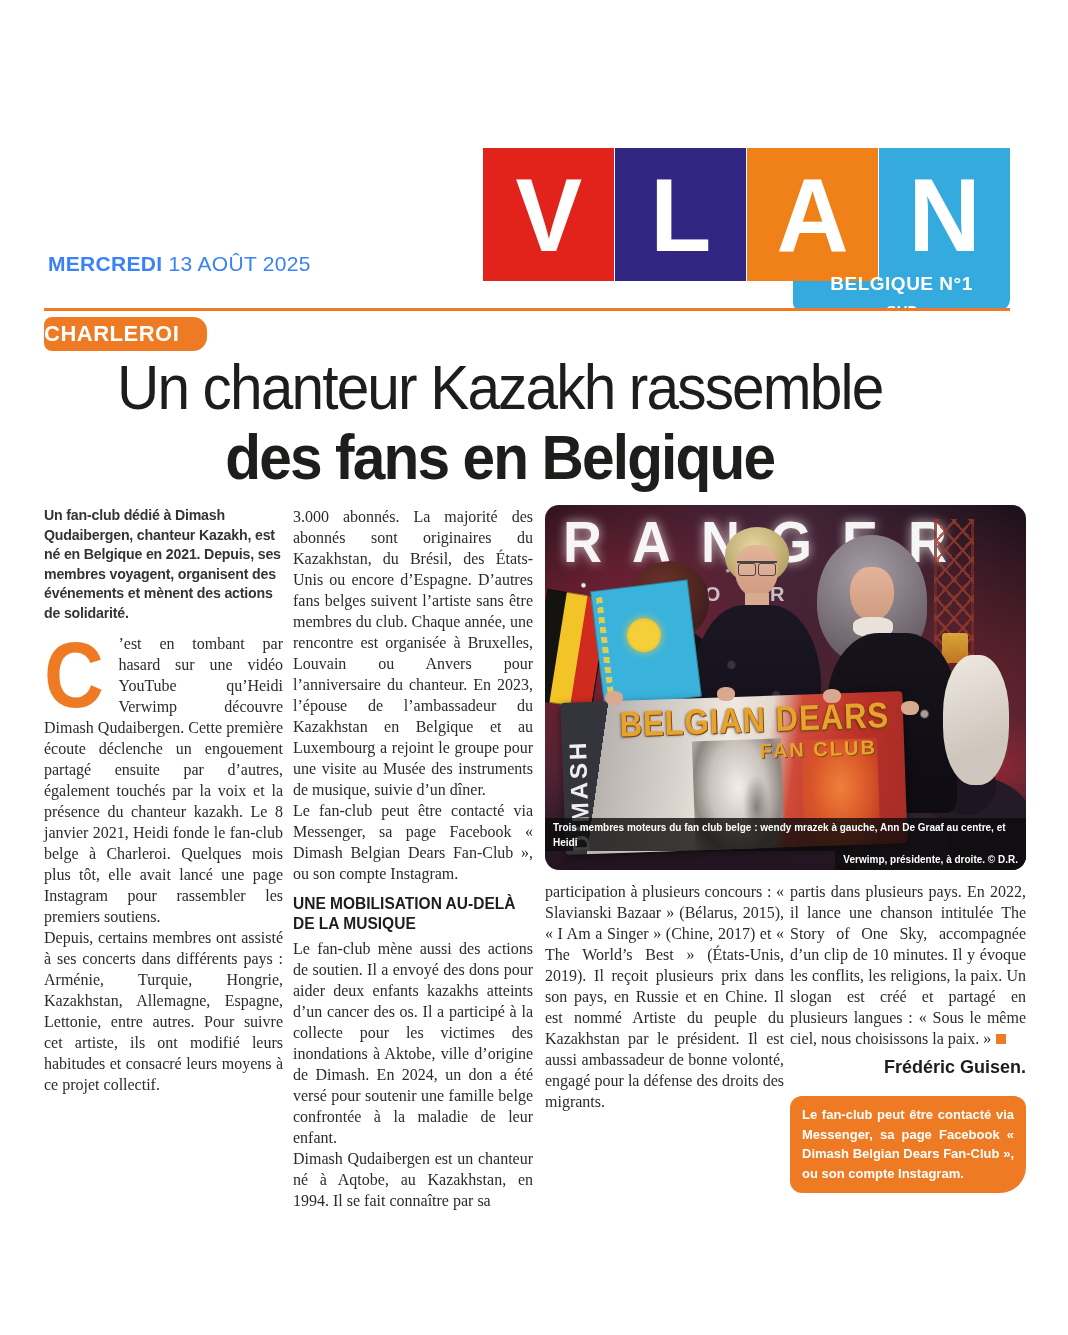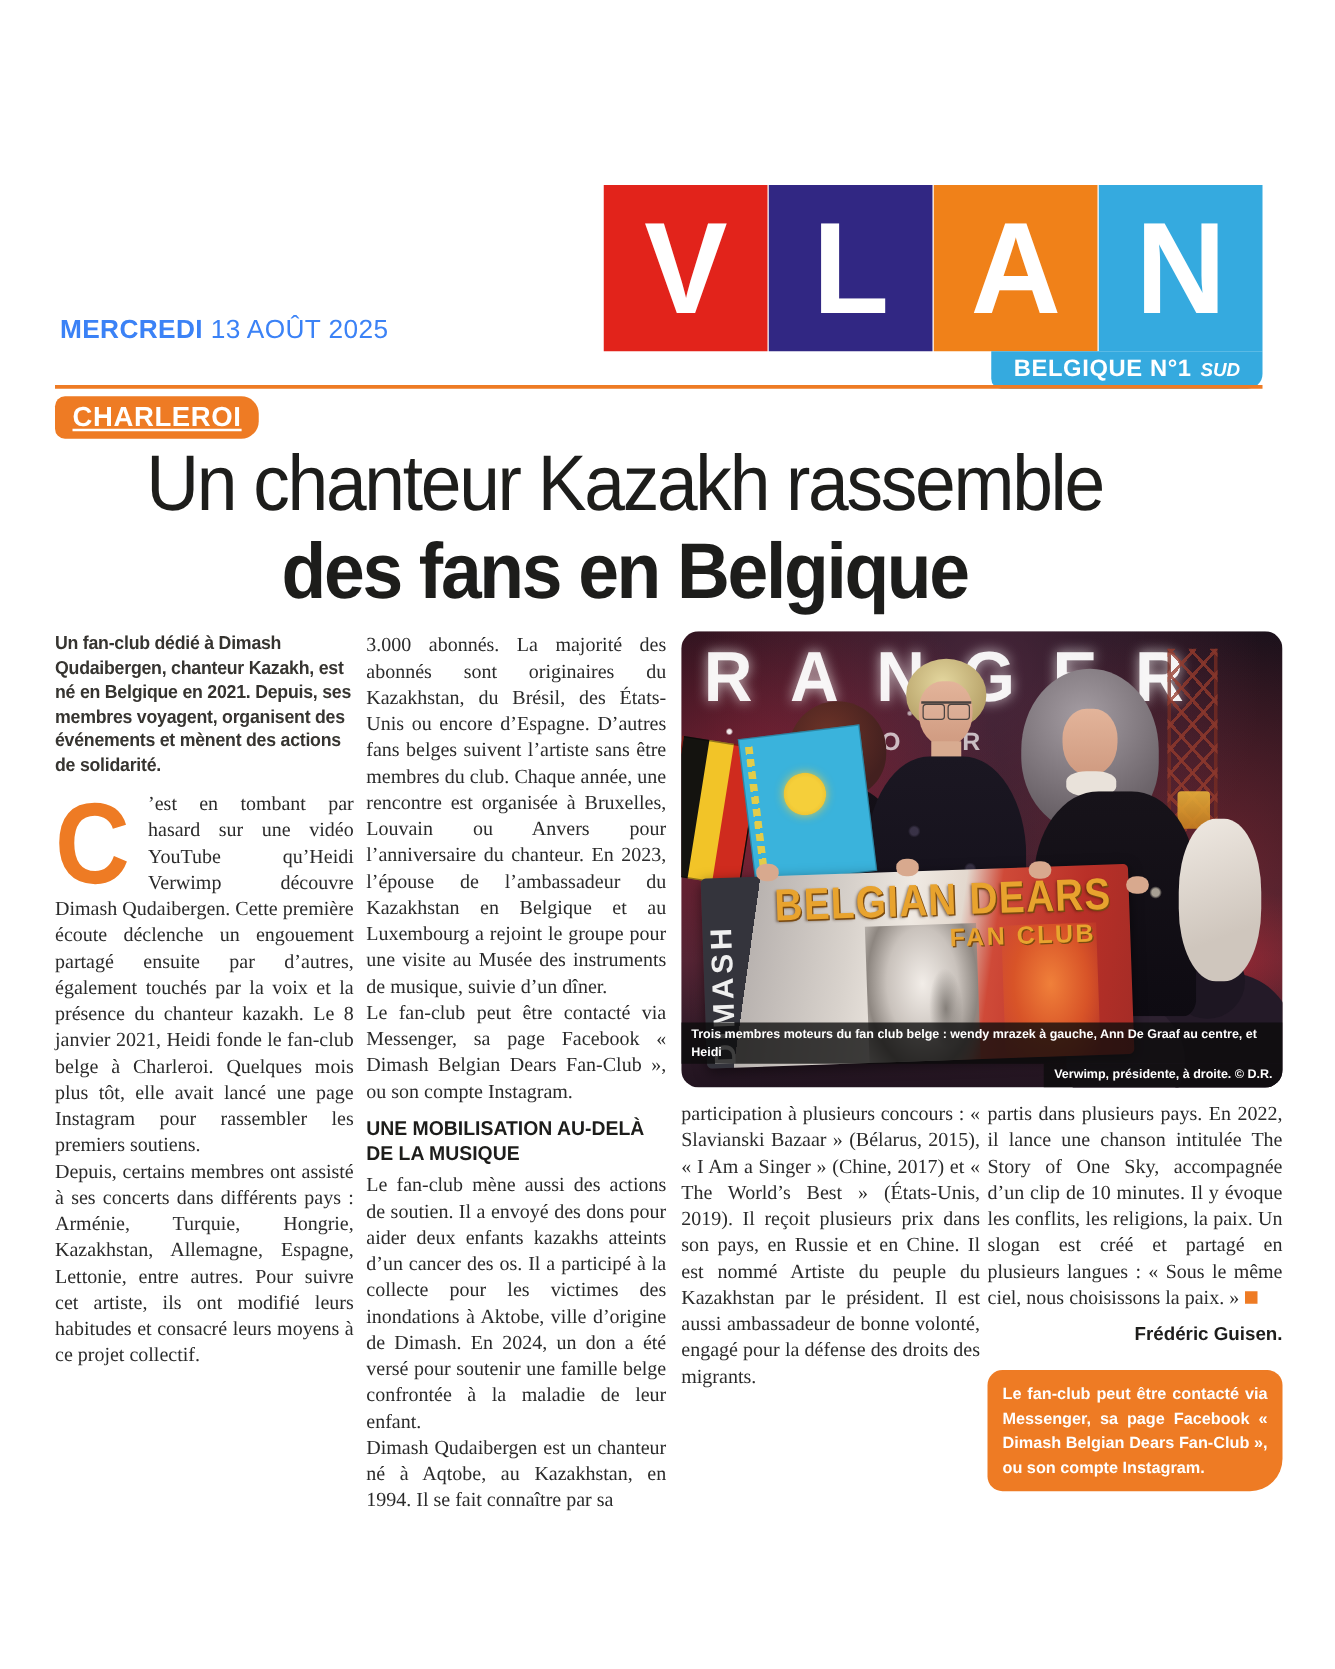--- a/index.html
+++ b/index.html
@@ -19,32 +19,32 @@
   .logo-sq { position:absolute; top:0; width:131px; height:133px; display:flex; align-items:center; justify-content:center; }
   .logo-sq span { color:#fff; font-family:"Liberation Sans", sans-serif; font-weight:800; font-size:104px; line-height:1; transform:scaleX(.96); }
   #sq-v { left:0;   background:#e2231b; }
   #sq-l { left:132px; background:#312783; }
   #sq-a { left:264px; background:#f08119; }
   #sq-n { left:396px; background:#35aadf; }
   #logo-banner {
     position:absolute; left:310px; top:133px; width:217px; height:30px;
     background:#35aadf; border-radius:0 0 12px 8px;
     display:flex; align-items:center; justify-content:center; gap:7px;
-    color:#fff; font-family:"Liberation Sans", sans-serif;
+    color:#fff; font-family:"Liberation Sans", sans-serif;flex-direction:column;
   }
   #logo-banner .b1 { font-weight:800; font-size:19px; letter-spacing:.5px; }
   #logo-banner .b2 { font-weight:800; font-style:italic; font-size:15px; }
 
   #rule-top { position:absolute; left:44px; top:308px; width:966px; height:3px; background:#ee7b24; }
 
   #kicker {
     position:absolute; left:44px; top:317px; width:163px; height:34px;
     background:#ee7b24; border-radius:8px 14px 14px 8px;
     color:#fff; font-family:"Liberation Sans", sans-serif; font-weight:800; font-size:22px;
-    display:flex; align-items:center; padding-left:14px; letter-spacing:.5px;text-decoration:underline;
+    display:flex; align-items:center; padding-left:0; letter-spacing:.5px;
   }
 
   
   #headline { position:absolute; left:44px; top:352px; width:980px; color:#1d1d1b; font-family:"Liberation Sans", sans-serif;text-align:center; }
   #headline .h-line { display:block; font-size:63px; line-height:70px; letter-spacing:-2px; transform:scaleX(.93); transform-origin:0 50%; white-space:nowrap; }
   #headline .h1a { font-weight:500; }
   #headline .h1b { font-weight:800; }
 
   
   #lead {
@@ -66,21 +66,21 @@
     font-size:92px; line-height:72px; margin:6px 8px 2px 0; transform:scaleX(.9); transform-origin:0 0;
   }
 
   .subhead {
     font-family:"Liberation Sans", sans-serif; font-weight:800; font-size:16px; line-height:20px;
     color:#1d1d1b; margin:10px 0 4px 0; text-align:left; transform:scaleX(.97); transform-origin:0 0; width:103%;
   }
 
   .endsq { display:inline-block; width:10px; height:10px; background:#ee7b24; margin-left:5px; }
 
-  #author { text-align:right; font-family:"Liberation Sans", sans-serif; font-weight:800; font-size:15px; color:#1d1d1b; margin-top:8px; }
+  #author { text-align:right; font-family:"Liberation Sans", sans-serif; font-weight:800; font-size:18px; color:#1d1d1b; margin-top:8px; }
 
   
   #infobox {
     position:absolute; left:790px; top:1096px; width:236px; min-height:88px;
     background:#ee7b24; border-radius:12px 12px 26px 12px;
     color:#fff; font-family:"Liberation Sans", sans-serif; font-weight:700;
     font-size:13px; line-height:19.5px; padding:9px 12px 10px 12px; text-align:justify;
   }
 
   

